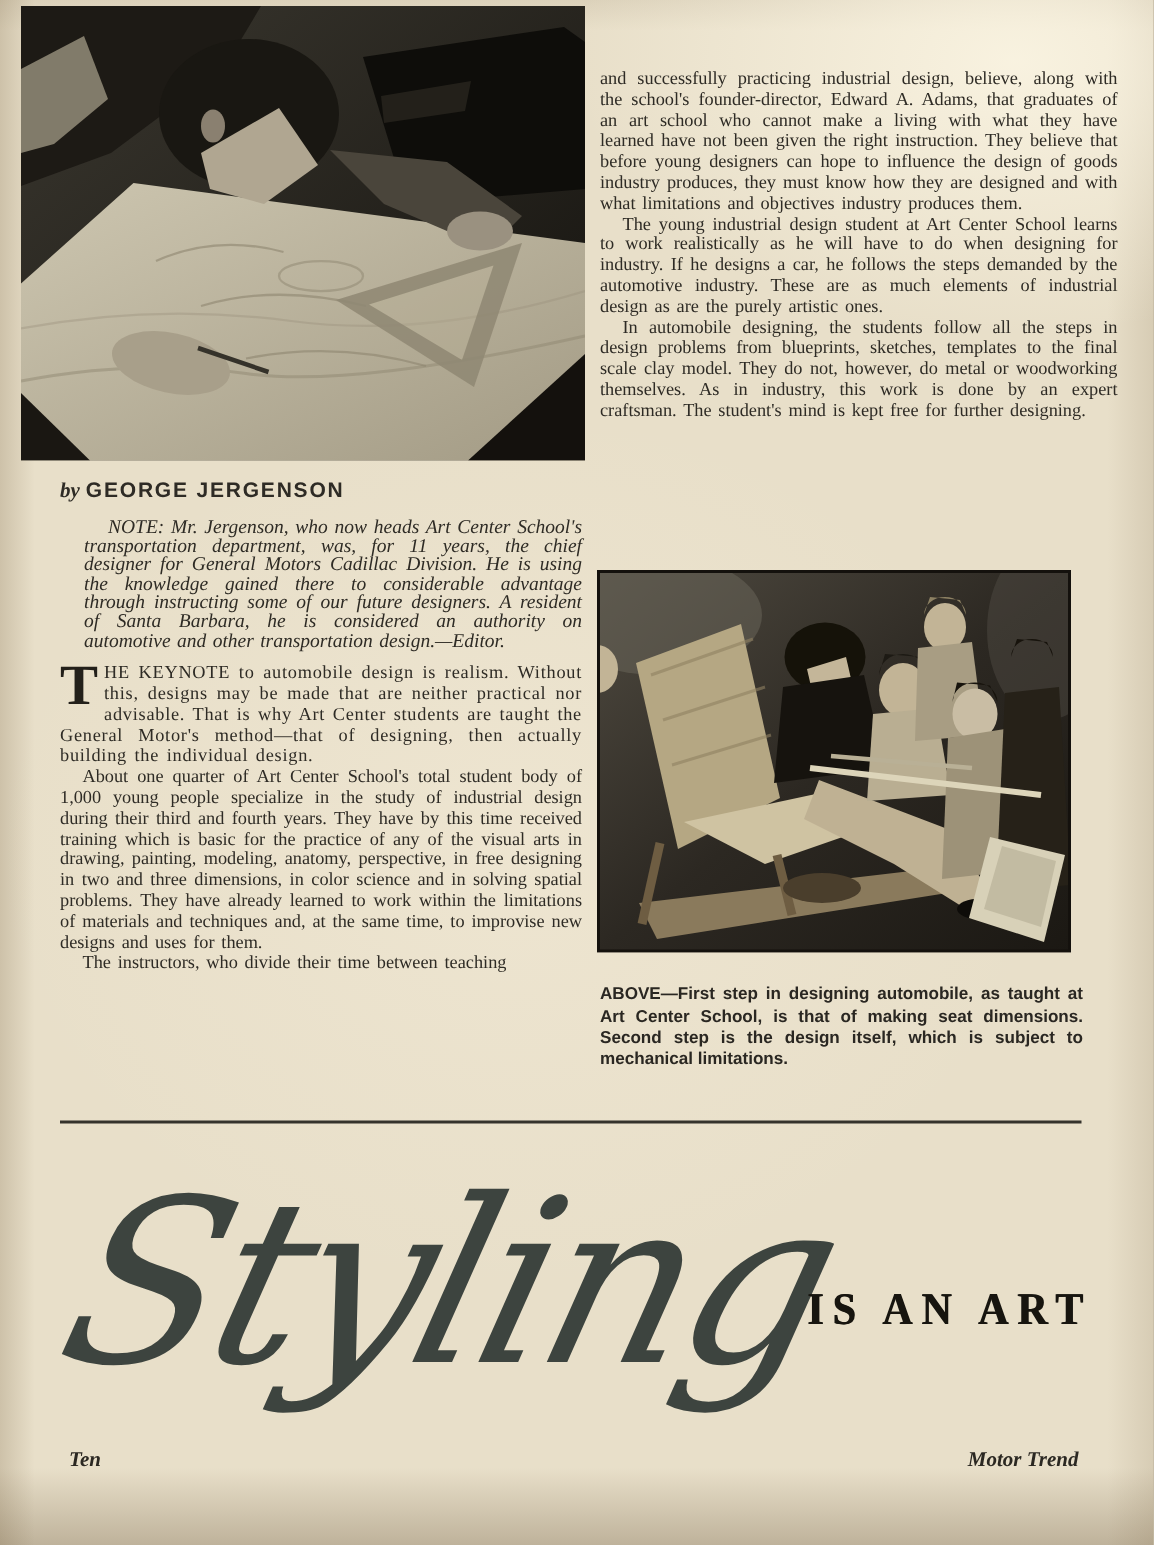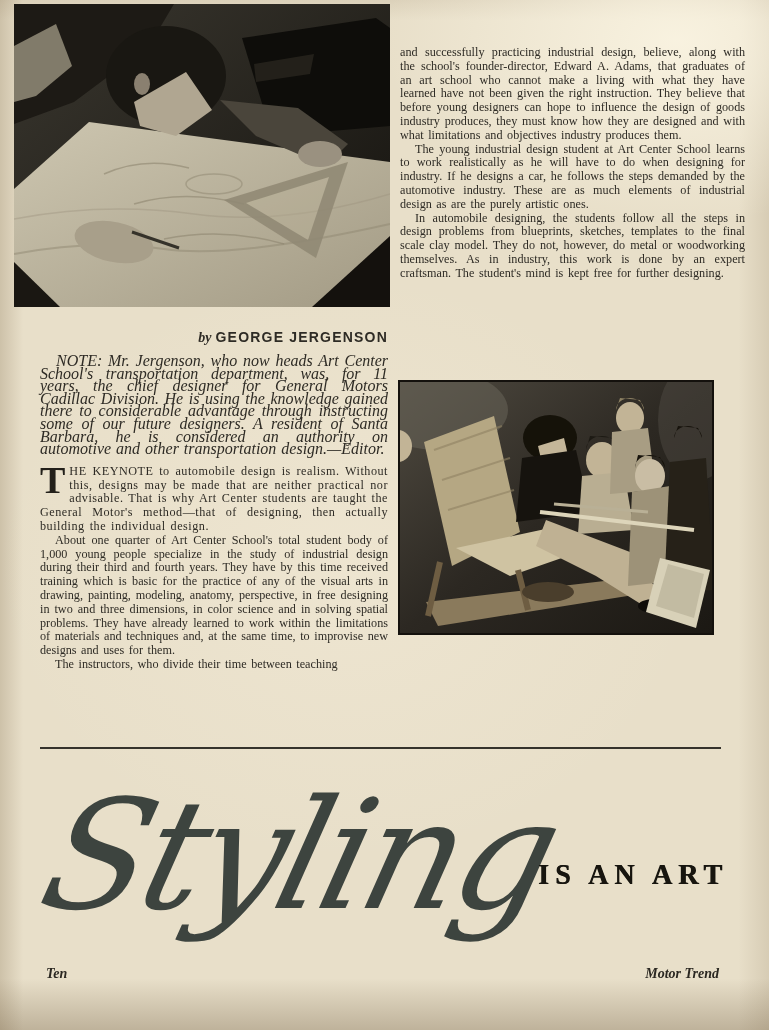--- a/index.html
+++ b/index.html
@@ -12,24 +12,24 @@
       linear-gradient(to bottom, rgba(110,88,55,0.10), rgba(110,88,55,0) 2%, rgba(110,88,55,0) 95%, rgba(95,75,48,0.30)),
       #e8dfc9;
     font-family:"Liberation Serif",serif;color:#2e2b25;
   }
   .photo{position:absolute;display:block;}
   .photo-left{left:14px;top:4px;}
   .photo-right{left:398px;top:380px;}
   .col{position:absolute;text-align:justify;}
   .col-left{left:40px;top:318px;width:348px;}
   .col-right{left:400px;top:46px;width:345px;}
-  .byline{text-align:right;margin:10px 0 9px 0;}
+  .byline{text-align:left;margin:0 0 9px 0;}
   .byline .by{font-style:italic;font-weight:bold;font-size:14px;}
   .byline .name{font-family:"Liberation Sans",sans-serif;font-weight:bold;font-size:14px;letter-spacing:1.2px;}
-  .note{font-style:italic;font-size:16px;line-height:12.6px;margin:0 0 9px 0;text-indent:16px;word-spacing:1px;}
+  .note{font-style:italic;font-size:13px;line-height:12.6px;margin:0 0 9px 16px;text-indent:16px;word-spacing:1px;}
   p.body{font-size:12.2px;line-height:13.8px;margin:0;word-spacing:1.5px;}
   p.body.indent{text-indent:15px;}
   .dropcap{float:left;font-size:38px;line-height:28px;font-weight:bold;padding:1px 4px 0 0;color:#23201a;}
   .smallcaps{letter-spacing:0.5px;}
   .caption{
     position:absolute;left:400px;top:645px;width:322px;
     font-family:"Liberation Sans",sans-serif;font-weight:bold;font-size:11.4px;line-height:14.2px;
     text-align:justify;color:#2a2722;
   }
   .rule{position:absolute;left:40px;top:747px;width:681px;height:2px;background:#35332c;}
@@ -156,20 +156,21 @@
     <polygon points="272,82 308,78 316,210 266,214" fill="#262118"></polygon>
 
     <line x1="142" y1="132" x2="296" y2="150" stroke="#ddd5ba" stroke-width="4"></line>
     <line x1="156" y1="124" x2="250" y2="132" stroke="#b9b096" stroke-width="3"></line>
 
     <polygon points="262,178 312,190 298,248 248,232" fill="#d8d1b8"></polygon>
     <polygon points="270,184 306,194 296,238 258,226" fill="#c2bba2"></polygon>
     <rect x="1" y="1" width="314" height="253" fill="none" stroke="#14110d" stroke-width="2"></rect>
   </svg>
 
+  <p class="caption">ABOVE—First step in designing automobile, as taught at Art Center School, is that of making seat dimensions. Second step is the design itself, which is subject to mechanical limitations.</p>
 
   <div class="rule"></div>
 
   <div class="script-word">Styling</div>
   <div class="headline-suffix">IS AN ART</div>
 
   <div class="footer-item footer-left">Ten</div>
   <div class="footer-item footer-right">Motor Trend</div>
 
 </div>

